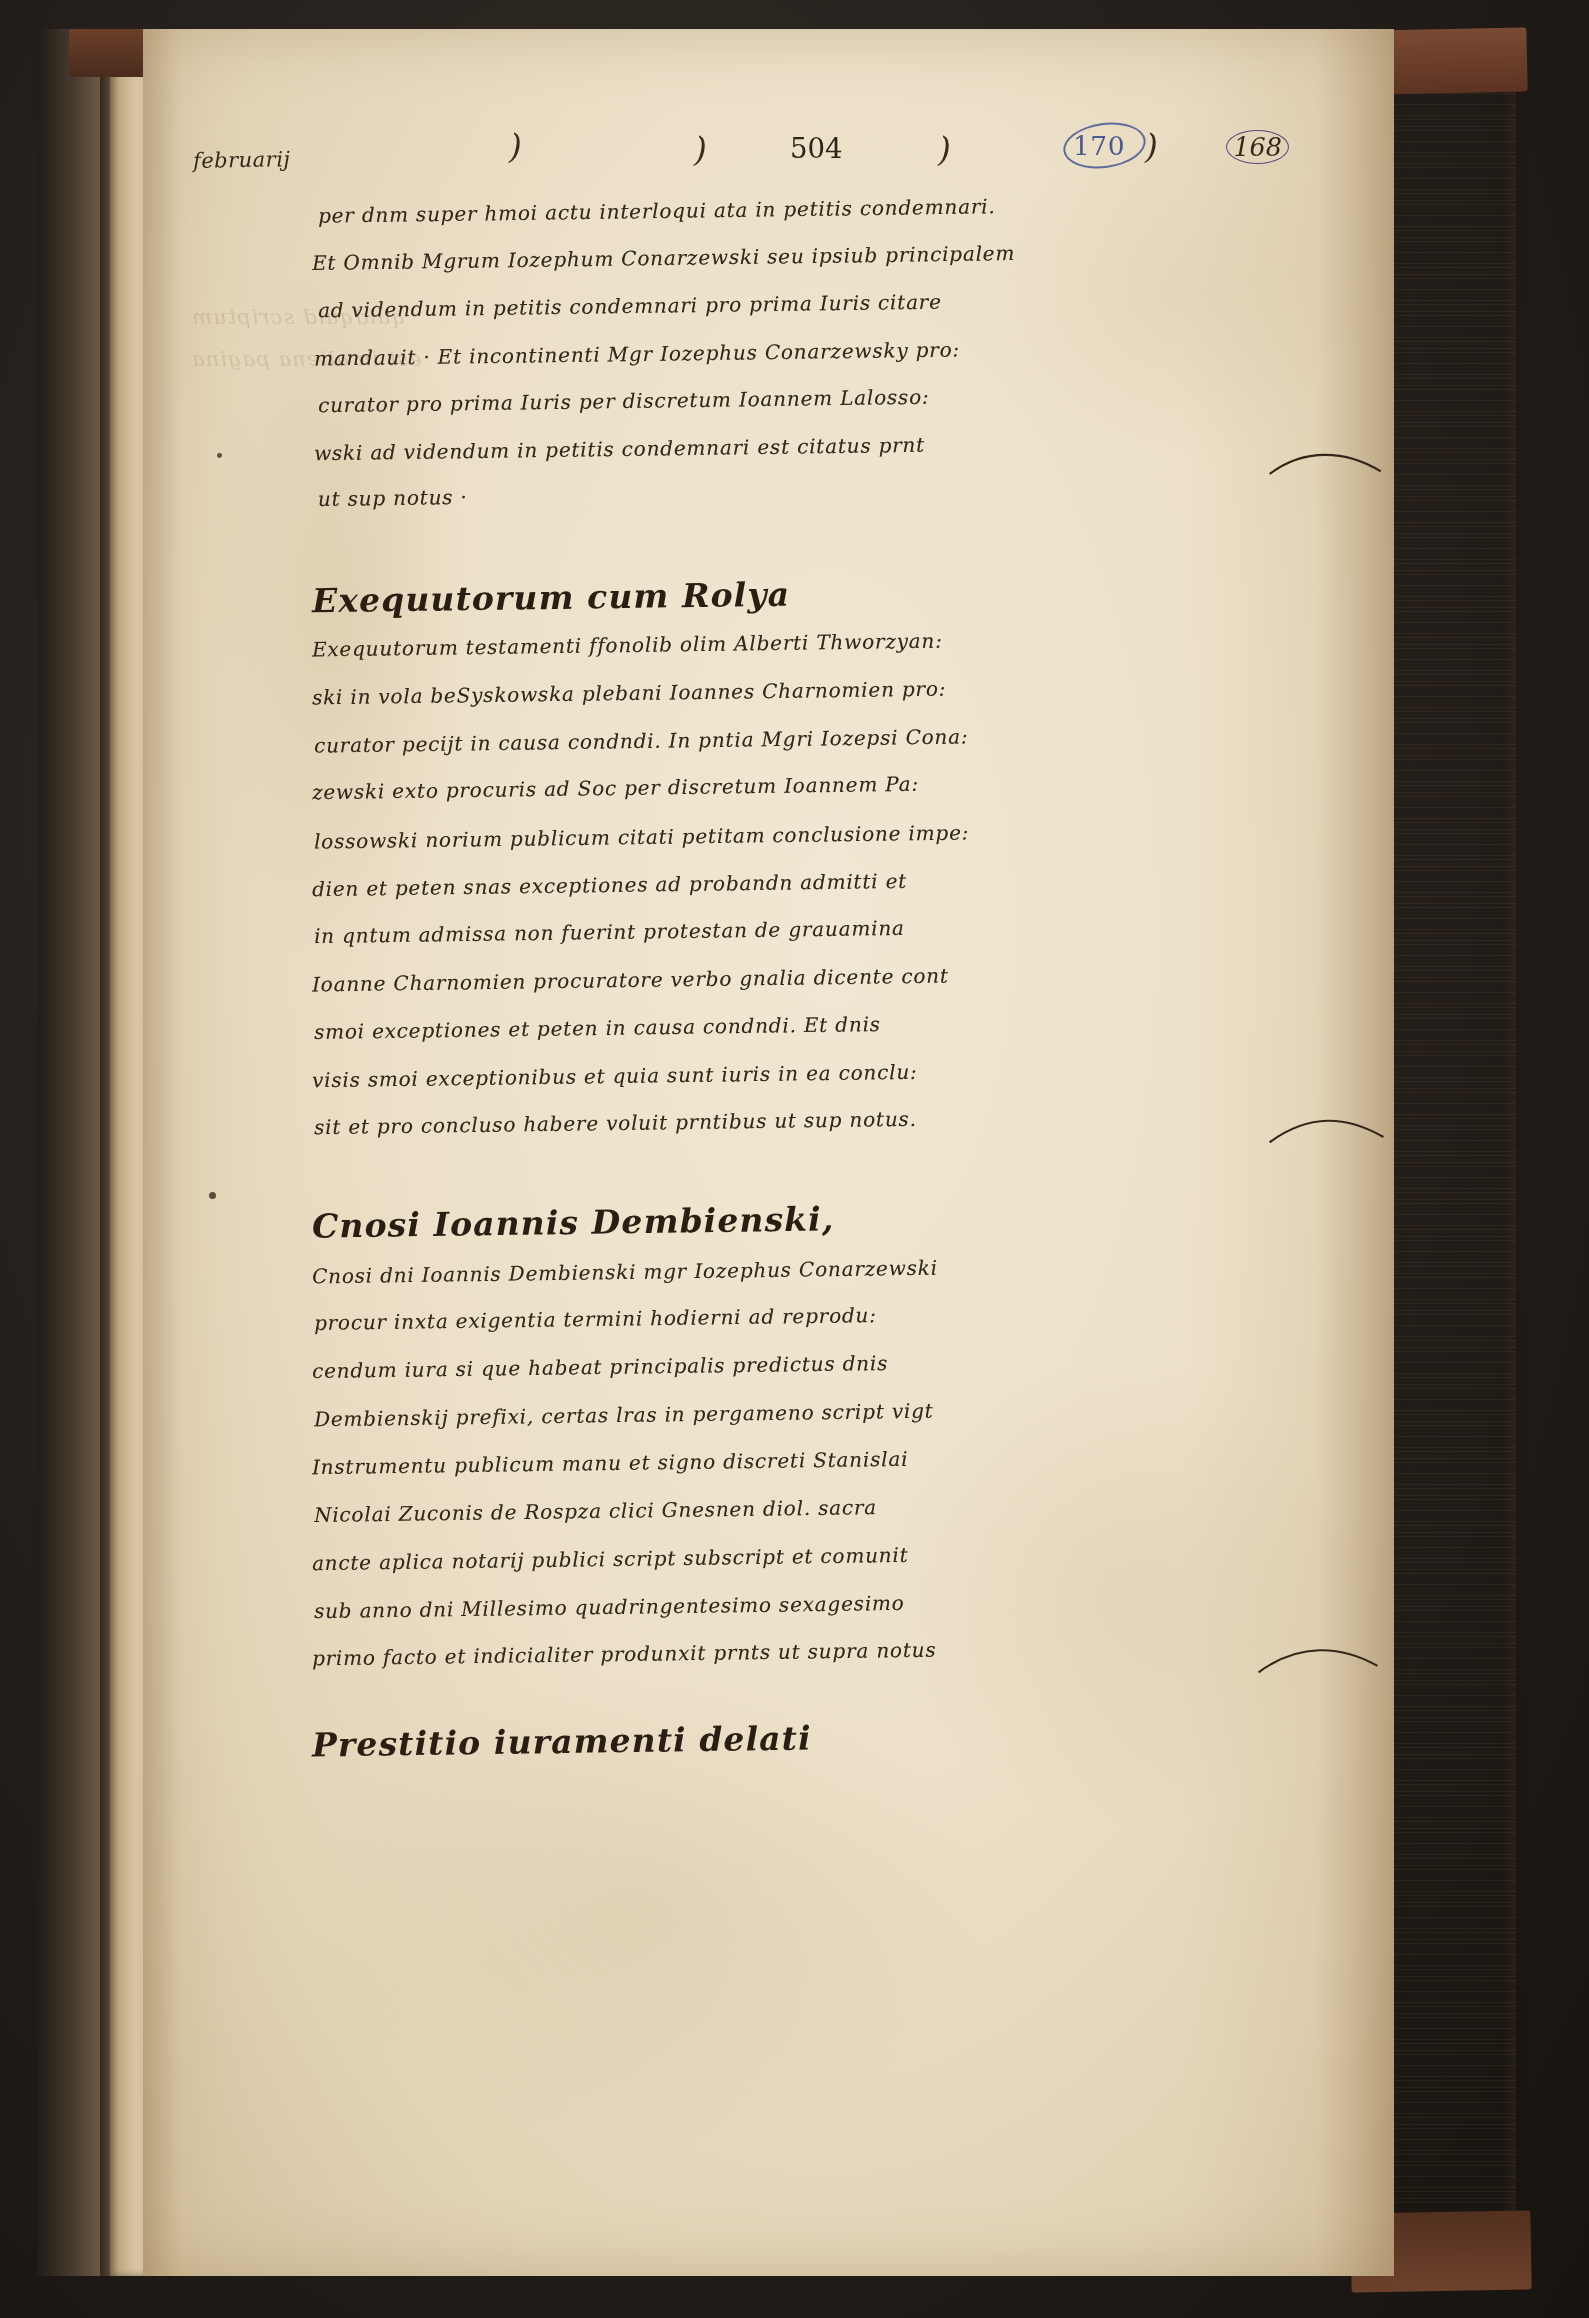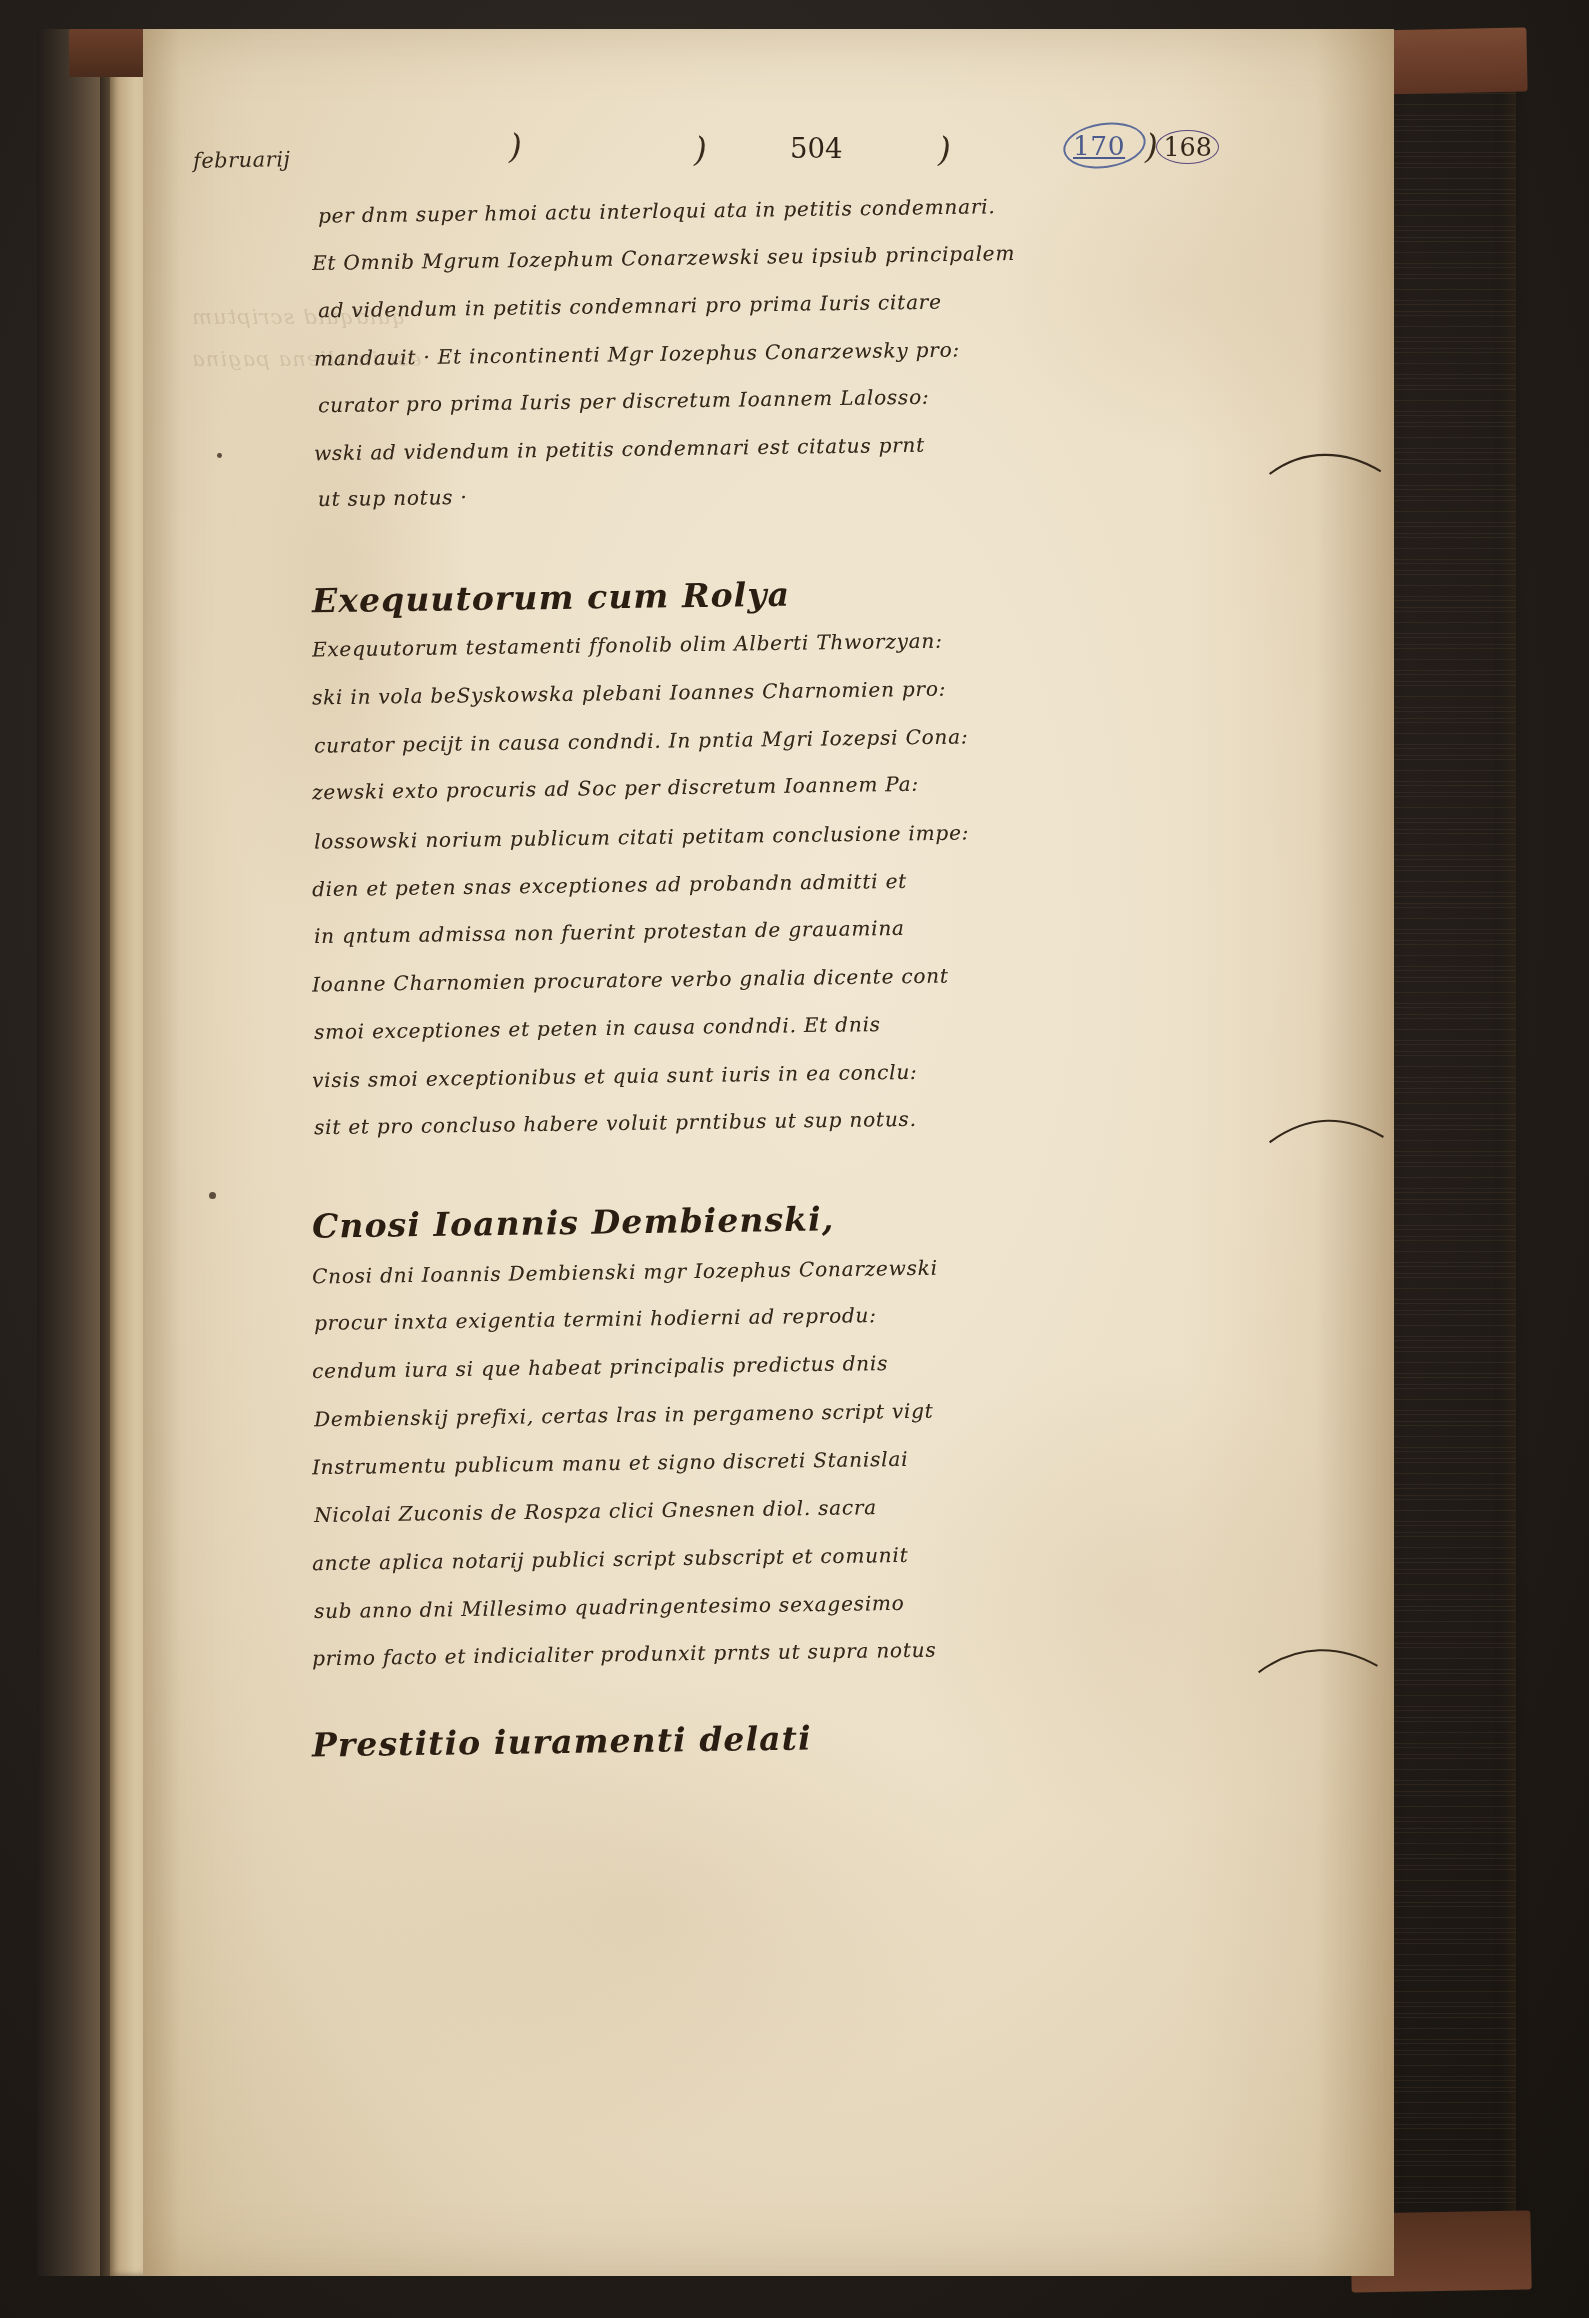--- a/index.html
+++ b/index.html
@@ -253,26 +253,26 @@
 
       <div class="ink marginal" style="left:50px; top:119px; transform:rotate(-1deg);">februarij</div>
 
       <div class="paraph" style="left:366px; top:98px;">)</div>
       <div class="paraph" style="left:551px; top:101px;">)</div>
 
       <div class="ink folio-num" style="left:647px; top:103px;">504</div>
 
       <div class="paraph" style="left:795px; top:101px;">)</div>
 
-      <div class="ink folio-stamp" style="left:930px; top:101px;text-decoration:underline;">170</div>
+      <div class="ink folio-stamp" style="left:930px; top:101px;">170</div>
       <div style="position:absolute; left:920px; top:94px; width:79px; height:41px; border:2.1px solid #5d6c99; border-radius:50%; transform:rotate(-8deg);"></div>
 
       <div class="paraph" style="left:1002px; top:98px;">)</div>
 
-      <div class="ink folio-circled" style="left:1013px; top:101px;">168</div>
+      <div class="ink folio-circled" style="left:1083px; top:101px;font-style:italic;">168</div>
 
       <div class="inkdot" style="left:74px; top:424px;"></div>
       <div class="inkdot" style="left:66px; top:1163px; width:7.4px; height:7.4px;"></div>
 
       <div class="ink body-line" style="left:175px; top:170px;">per dnm super hmoi actu interloqui ata in petitis condemnari.</div>
       <div class="ink body-line" style="left:169px; top:217px;">Et Omnib Mgrum Iozephum Conarzewski seu ipsiub principalem</div>
       <div class="ink body-line" style="left:175px; top:265px;">ad videndum in petitis condemnari pro prima Iuris citare</div>
       <div class="ink body-line" style="left:171px; top:313px;">mandauit · Et incontinenti Mgr Iozephus Conarzewsky pro:</div>
       <div class="ink body-line" style="left:175px; top:360px;">curator pro prima Iuris per discretum Ioannem Lalosso:</div>
       <div class="ink body-line" style="left:171px; top:408px;">wski ad videndum in petitis condemnari est citatus prnt</div>

